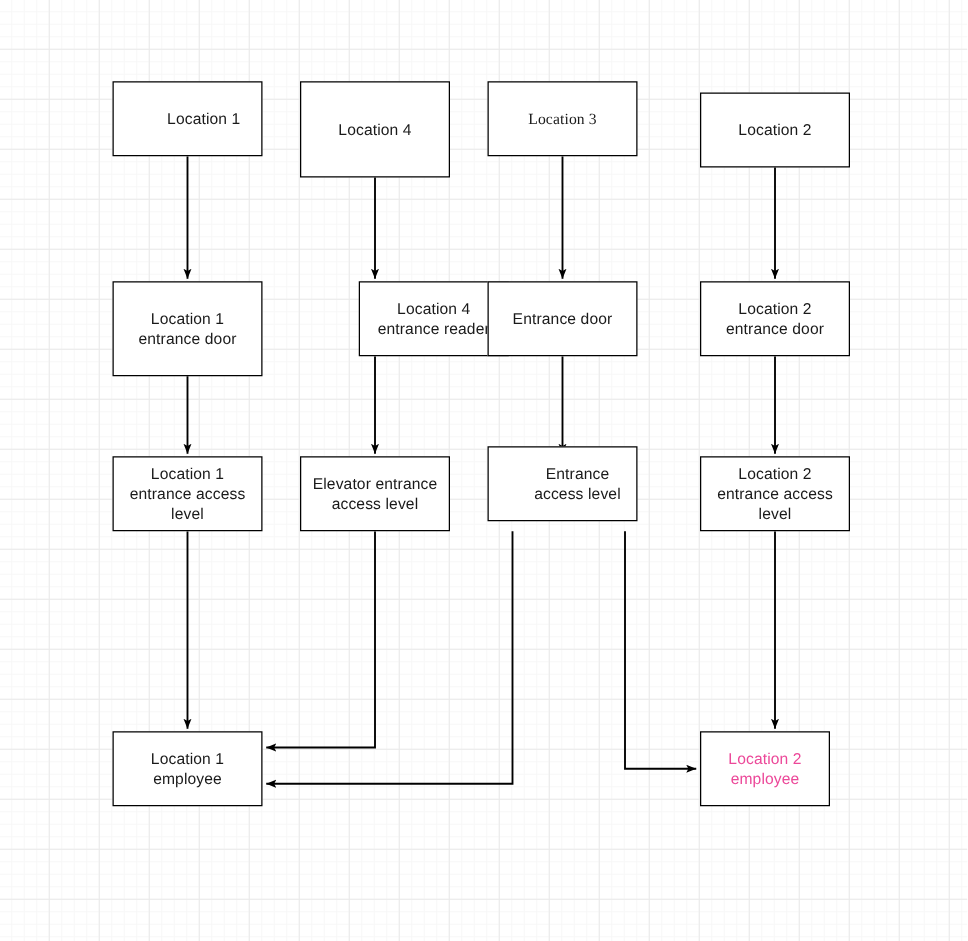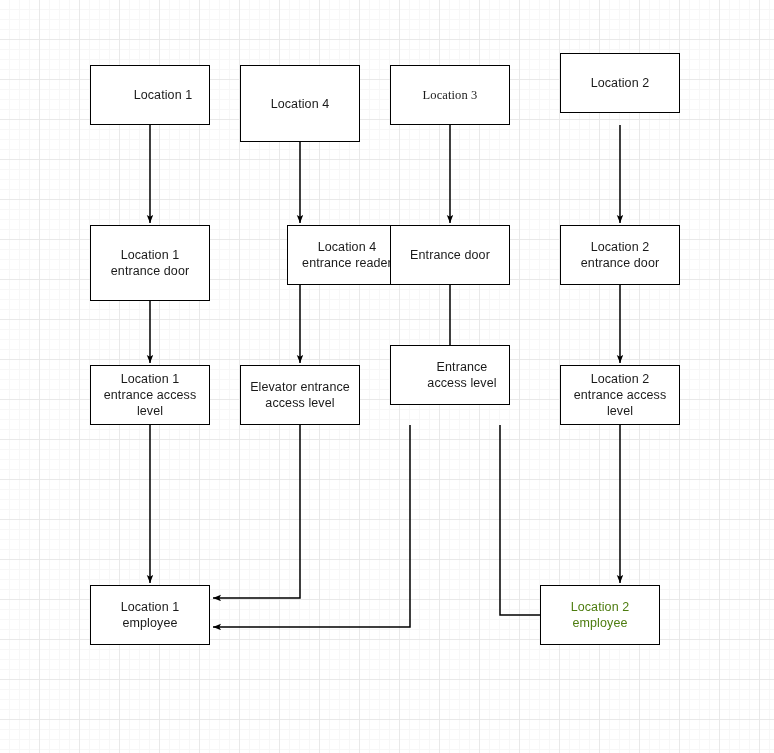--- a/index.html
+++ b/index.html
@@ -88,48 +88,48 @@
   <div id="nodes">
       <div class="node" style="left: 90px; top: 65px; width: 120px; height: 60px; background: rgb(255, 255, 255); border-color: rgb(0, 0, 0); color: rgb(26, 26, 26); padding-left: 32px;">
         <span class="node-label">Location 1</span>
       </div>
       <div class="node" style="left: 240px; top: 65px; width: 120px; height: 77px; background: rgb(255, 255, 255); border-color: rgb(0, 0, 0); color: rgb(26, 26, 26);">
         <span class="node-label">Location 4</span>
       </div>
       <div class="node" style="left: 390px; top: 65px; width: 120px; height: 60px; background: rgb(255, 255, 255); border-color: rgb(0, 0, 0); color: rgb(26, 26, 26); font-family: Liberation Serif, serif;">
         <span class="node-label">Location 3</span>
       </div>
-      <div class="node" style="left: 560px; top: 53px; width: 120px; height: 60px; background: rgb(255, 255, 255); border-color: rgb(0, 0, 0); color: rgb(26, 26, 26);">
+      <div class="node" style="left: 560px; top: 74px; width: 120px; height: 60px; background: rgb(255, 255, 255); border-color: rgb(0, 0, 0); color: rgb(26, 26, 26);">
         <span class="node-label">Location 2</span>
       </div>
       <div class="node" style="left: 90px; top: 225px; width: 120px; height: 76px; background: rgb(255, 255, 255); border-color: rgb(0, 0, 0); color: rgb(26, 26, 26);">
         <span class="node-label">Location 1 entrance door</span>
       </div>
       <div class="node" style="left: 240px; top: 225px; width: 120px; height: 60px; background: rgb(255, 255, 255); border-color: rgb(0, 0, 0); color: rgb(26, 26, 26); margin-left: 47px;">
         <span class="node-label">Location 4 entrance reader</span>
       </div>
       <div class="node" style="left: 390px; top: 225px; width: 120px; height: 60px; background: rgb(255, 255, 255); border-color: rgb(0, 0, 0); color: rgb(26, 26, 26);">
         <span class="node-label">Entrance door</span>
       </div>
       <div class="node" style="left: 560px; top: 225px; width: 120px; height: 60px; background: rgb(255, 255, 255); border-color: rgb(0, 0, 0); color: rgb(26, 26, 26);">
         <span class="node-label">Location 2 entrance door</span>
       </div>
       <div class="node" style="left: 90px; top: 365px; width: 120px; height: 60px; background: rgb(255, 255, 255); border-color: rgb(0, 0, 0); color: rgb(26, 26, 26);">
         <span class="node-label">Location 1 entrance access level</span>
       </div>
       <div class="node" style="left: 240px; top: 365px; width: 120px; height: 60px; background: rgb(255, 255, 255); border-color: rgb(0, 0, 0); color: rgb(26, 26, 26);">
         <span class="node-label">Elevator entrance access level</span>
       </div>
-      <div class="node" style="left: 390px; top: 345px; width: 120px; height: 60px; background: rgb(255, 255, 255); border-color: rgb(0, 0, 0); color: rgb(26, 26, 26); padding-left: 30px;">
+      <div class="node" style="left: 390px; top: 357px; width: 120px; height: 60px; background: rgb(255, 255, 255); border-color: rgb(0, 0, 0); color: rgb(26, 26, 26); padding-left: 30px;">
         <span class="node-label">Entrance access level</span>
       </div>
       <div class="node" style="left: 560px; top: 365px; width: 120px; height: 60px; background: rgb(255, 255, 255); border-color: rgb(0, 0, 0); color: rgb(26, 26, 26); align-items: center;">
         <span class="node-label">Location 2 entrance access level</span>
       </div>
       <div class="node" style="left: 90px; top: 585px; width: 120px; height: 60px; background: rgb(255, 255, 255); border-color: rgb(0, 0, 0); color: rgb(26, 26, 26);">
         <span class="node-label">Location 1 employee</span>
       </div>
-      <div class="node" style="left: 540px; top: 585px; width: 120px; height: 60px; background: rgb(255, 255, 255); border-color: rgb(0, 0, 0); color: #4d7c0f;">
+      <div class="node" style="left: 560px; top: 585px; width: 104px; height: 60px; background: rgb(255, 255, 255); border-color: rgb(0, 0, 0); color: #ec4899;">
         <span class="node-label">Location 2 employee</span>
       </div>
     </div>
 
 </div>
 
 </body></html>

